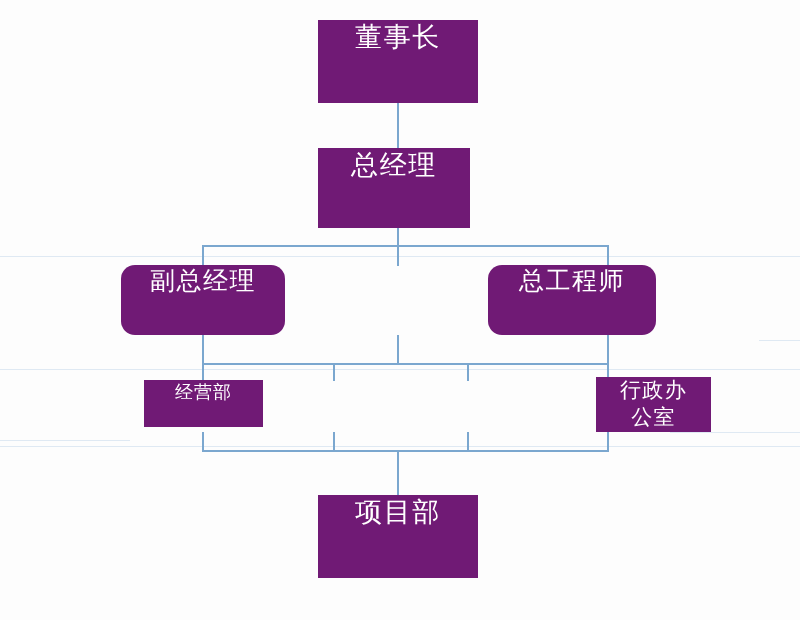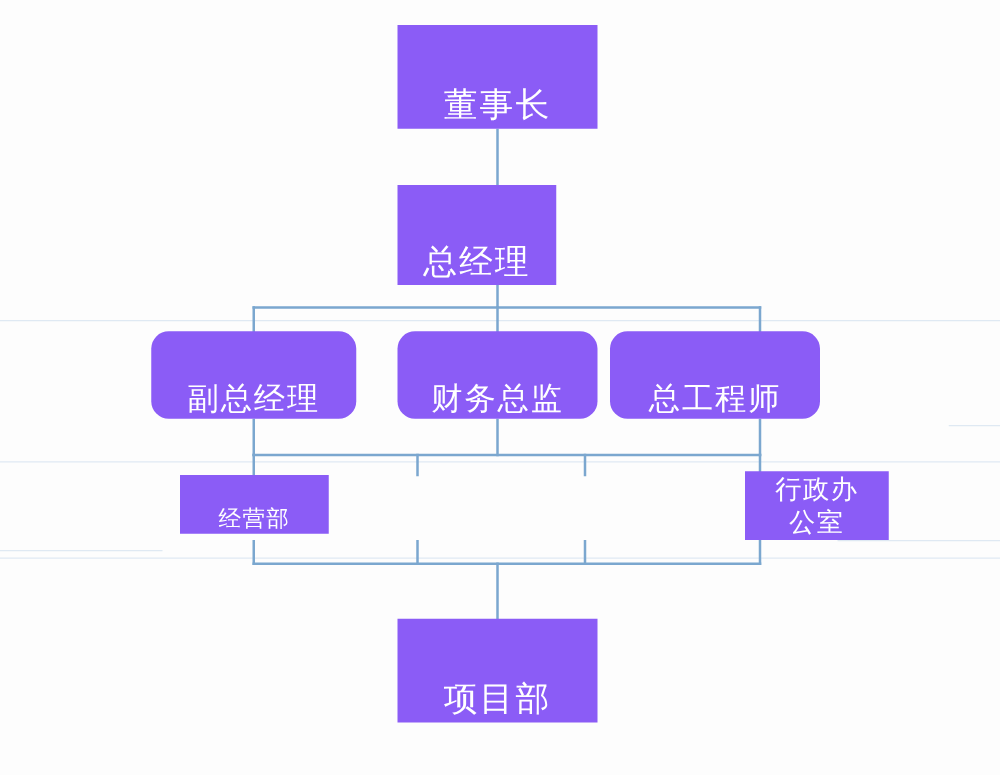--- a/index.html
+++ b/index.html
@@ -14,24 +14,24 @@
     height: 620px;
     background: #fdfdfd;
     overflow: hidden;
     font-family: "DejaVu Sans", "Liberation Sans", sans-serif;
   }
 
   
   .node {
     position: absolute;
     box-sizing: border-box;
-    background: #8b5cf6;
+    background: #701a75;
     color: #ffffff;
     display: flex;
-    align-items: flex-end;
+    align-items: flex-start;
     justify-content: center;
     text-align: center;
     line-height: 1.28;
     letter-spacing: 0.06em;
     z-index: 3;
     user-select: none;
   }
   .node-label {
     display: block;
     white-space: pre-line;
@@ -95,31 +95,28 @@
   <div class="conn conn-v" style="left:607px; top:432px; height:20px;"></div>
 
   <div class="conn conn-h" style="left:202px; top:450px; width:407px;"></div>
 
   <div class="conn conn-v" style="left:397px; top:450px; height:46px;"></div>
 
   <div class="node size-lg" style="left:318px; top:20px; width:160px; height:83px;">
     <span class="node-label">董事长</span>
   </div>
 
-  <div class="node size-lg" style="left:318px; top:148px; width:127px; height:80px;">
+  <div class="node size-lg" style="left:318px; top:148px; width:152px; height:80px;">
     <span class="node-label">总经理</span>
   </div>
 
   <div class="node size-md" style="left:121px; top:265px; width:164px; height:70px;">
     <span class="node-label">副总经理</span>
   </div>
 
-  <div class="node size-md" style="left:318px; top:265px; width:160px; height:70px;">
-    <span class="node-label">财务总监</span>
-  </div>
 
   <div class="node size-md" style="left:488px; top:265px; width:168px; height:70px;">
     <span class="node-label">总工程师</span>
   </div>
 
   <div class="node size-sm" style="left:144px; top:380px; width:119px; height:47px;">
     <span class="node-label">经营部</span>
   </div>
 
 

